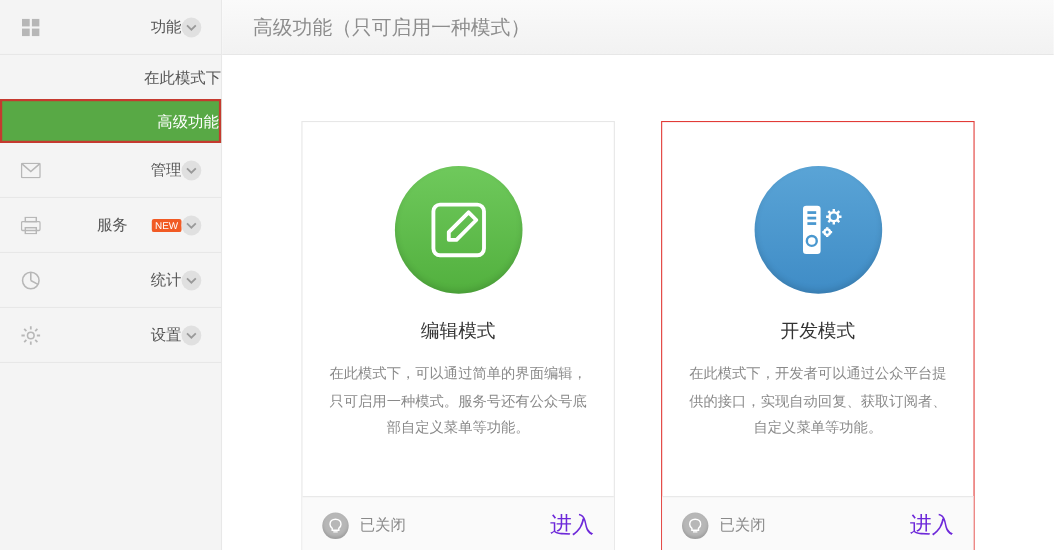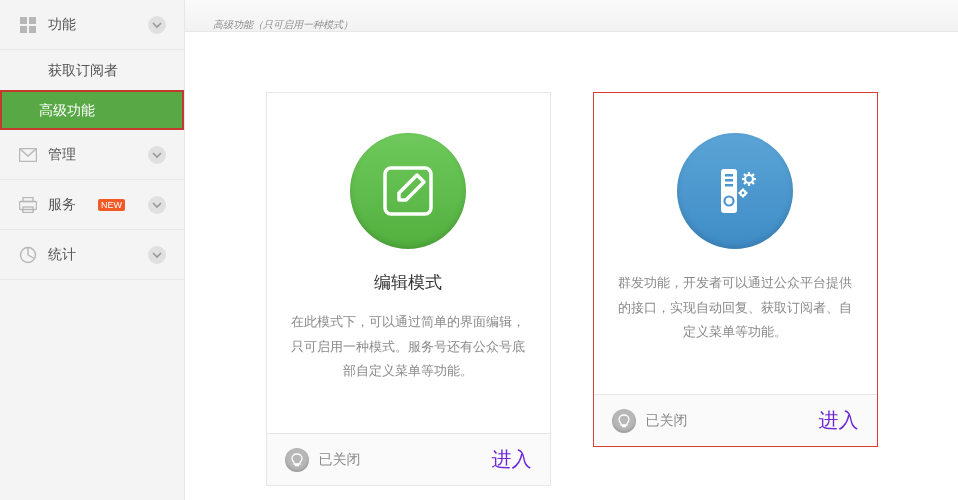--- a/index.html
+++ b/index.html
@@ -7,24 +7,25 @@
       font-family: "Microsoft YaHei", Arial, sans-serif;
       font-size: 14px;
       color: #333;
       background: #fff;
       width: 958px;
       height: 500px;
       overflow: hidden;
     }
     .layout { display: flex; height: 100%; }
     .sidebar {
-      width: 185px;
+      width: 202px;
       background: #f4f4f4;
       border-right: 1px solid #e7e7e7;
       flex-shrink: 0;
+      text-align: right;
     }
     .sidebar-nav { list-style: none; }
     .sidebar-nav > li > .nav-group {
       display: flex;
       align-items: center;
       height: 50px;
       padding: 0 18px;
       color: #555;
       border-bottom: 1px solid #e7e7e7;
       cursor: pointer;
@@ -65,27 +66,26 @@
       line-height: 12px;
       padding: 0 3px;
       border-radius: 2px;
       margin-left: 18px;
       vertical-align: middle;
       font-style: normal;
       text-transform: uppercase;
     }
     .main { flex: 1; background: #fff; height: 100%; display: flex; flex-direction: column; }
     .main-header {
-      height: 32px; line-height: 50px;
+      height: 50px; line-height: 50px;
       padding: 0 28px;
       color: #8d8d8d;
       background: linear-gradient(#fafafa,#f2f2f2);
       border-bottom: 1px solid #e7e7e7;
-      font-size: 10px;
-      font-style: italic;
+      font-size: 18px;
     }
     .cards-wrap {
       flex: 1;
       display: flex;
       justify-content: center;
       align-items: flex-start;
       gap: 42px;
       padding-top: 60px;
     }
     .card {
@@ -152,21 +152,21 @@
               </svg>
           </span>
           <span class="g-label">功能</span>
           <span class="chev">
             <svg width="10" height="10" viewBox="0 0 10 10">
                 <path d="M1 3 L5 7 L9 3" fill="none" stroke="currentColor" stroke-width="1.6"></path>
               </svg>
           </span>
         </div>
         <ul class="nav-sub">
-          <li>获取订阅者</li>
+          <li>在此模式下</li>
           <li class="active">高级功能</li>
         </ul>
       </li>
       <li>
         <div class="nav-group">
           <span class="g-icon">
             <svg width="18" height="14" viewBox="0 0 18 14">
                 <rect x="0.5" y="0.5" width="17" height="13" rx="1" fill="none" stroke="currentColor" stroke-width="1.4"></rect>
                 <path d="M1 1 L9 8 L17 1" fill="none" stroke="currentColor" stroke-width="1.4"></path>
               </svg>
@@ -201,20 +201,45 @@
       </li>
       <li>
         <div class="nav-group">
           <span class="g-icon">
             <svg width="18" height="18" viewBox="0 0 18 18">
                 <circle cx="9" cy="9" r="7.5" fill="none" stroke="currentColor" stroke-width="1.4"></circle>
                 <path d="M9 9 L9 1.5 M9 9 L15.5 12.5" stroke="currentColor" stroke-width="1.4"></path>
               </svg>
           </span>
           <span class="g-label">统计</span>
+          <span class="chev">
+            <svg width="10" height="10" viewBox="0 0 10 10">
+                <path d="M1 3 L5 7 L9 3" fill="none" stroke="currentColor" stroke-width="1.6"></path>
+              </svg>
+          </span>
+        </div>
+      </li>
+      <li>
+        <div class="nav-group">
+          <span class="g-icon">
+            <svg width="18" height="18" viewBox="0 0 18 18">
+                <circle cx="9" cy="9" r="3" fill="none" stroke="currentColor" stroke-width="1.4"></circle>
+                <g stroke="currentColor" stroke-width="1.6">
+                  <line x1="9" y1="0.5" x2="9" y2="3.5"></line>
+                  <line x1="9" y1="14.5" x2="9" y2="17.5"></line>
+                  <line x1="0.5" y1="9" x2="3.5" y2="9"></line>
+                  <line x1="14.5" y1="9" x2="17.5" y2="9"></line>
+                  <line x1="3" y1="3" x2="5" y2="5"></line>
+                  <line x1="13" y1="13" x2="15" y2="15"></line>
+                  <line x1="3" y1="15" x2="5" y2="13"></line>
+                  <line x1="13" y1="5" x2="15" y2="3"></line>
+                </g>
+              </svg>
+          </span>
+          <span class="g-label">设置</span>
           <span class="chev">
             <svg width="10" height="10" viewBox="0 0 10 10">
                 <path d="M1 3 L5 7 L9 3" fill="none" stroke="currentColor" stroke-width="1.6"></path>
               </svg>
           </span>
         </div>
       </li>
     </ul>
   </aside>
 
@@ -263,21 +288,22 @@
                 <line x1="41" y1="25" x2="42.8" y2="23.2"></line>
                   <line x1="49.2" y1="16.8" x2="51" y2="15"></line>
                 <circle cx="40" cy="34" r="2.5"></circle>
                 <line x1="40" y1="29.5" x2="40" y2="31"></line>
                   <line x1="40" y1="37" x2="40" y2="38.5"></line>
                 <line x1="35.5" y1="34" x2="37" y2="34"></line>
                   <line x1="43" y1="34" x2="44.5" y2="34"></line>
               </g>
             </svg>
           </div>
-          <p class="card-desc">群发功能，开发者可以通过公众平台提供的接口，实现自动回复、获取订阅者、自定义菜单等功能。</p>
+          <h3 class="card-title">开发模式</h3>
+          <p class="card-desc">在此模式下，开发者可以通过公众平台提供的接口，实现自动回复、获取订阅者、自定义菜单等功能。</p>
         </div>
         <div class="card-foot">
           <span class="light">
             <svg width="12" height="14" viewBox="0 0 12 14">
                 <path d="M6 1 C3 1 1 3 1 5.5 C1 7.2 2 8.4 3 9.2 L3 11 L9 11 L9 9.2 C10 8.4 11 7.2 11 5.5 C11 3 9 1 6 1 Z M4 12.5 L8 12.5" fill="none" stroke="#fff" stroke-width="1.3"></path>
               </svg>
           </span>
           <span class="status-text">已关闭</span>
           <a class="enter-link">进入</a>
         </div>

